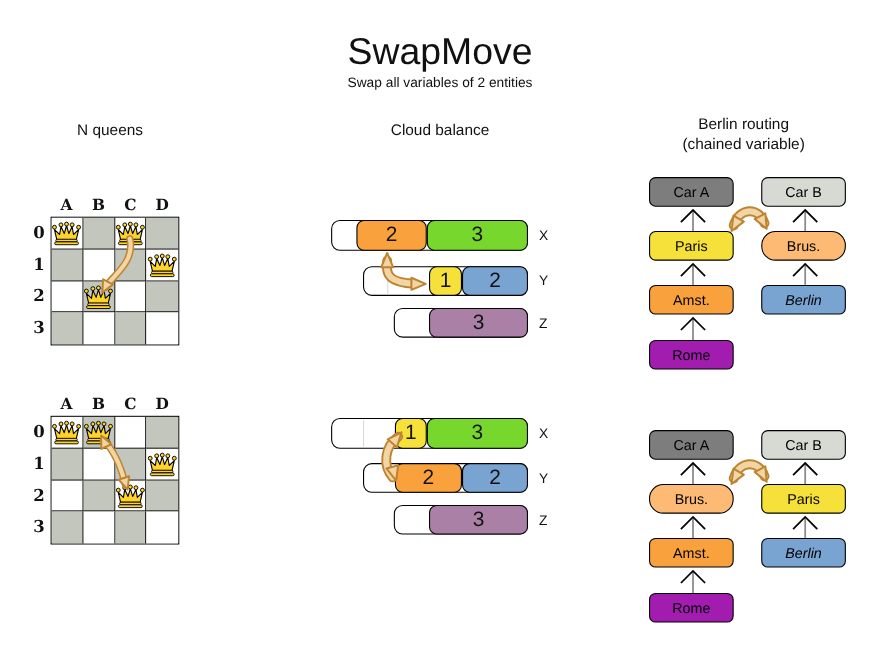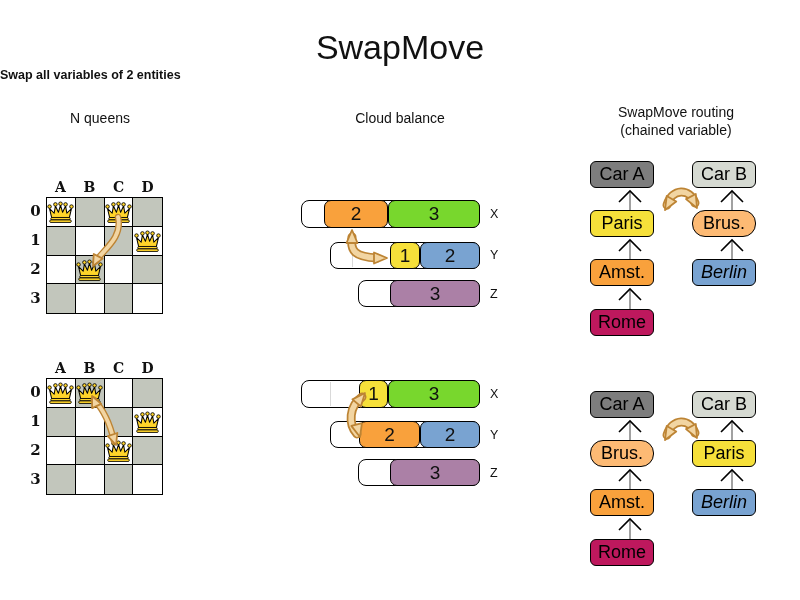--- a/index.html
+++ b/index.html
@@ -1,21 +1,21 @@
 <!DOCTYPE html>
 <html><head>
 <meta charset="utf-8">
 <style>
   html,body{margin:0;padding:0;background:#fff;}
   *{box-sizing:border-box;}
   .stage{position:relative;width:800px;height:600px;background:#fff;
          font-family:"Liberation Sans",sans-serif;overflow:hidden;color:#111;}
   .abs{position:absolute;}
   .title{left:0;right:0;top:28px;text-align:center;font-size:34px;}
-  .subtitle{left:0;right:0;top:68px;text-align:left;font-size:12.5px;font-weight:700;}
+  .subtitle{left:0;right:0;top:68px;text-align:center;font-size:12.5px;font-weight:400;}
   .colhead{position:absolute;text-align:center;font-size:14px;}
   
   .board{position:absolute;width:117px;height:117px;border:1.5px solid #000;
          display:grid;grid-template-columns:repeat(4,1fr);grid-template-rows:repeat(4,1fr);background:#fff;}
   .cell{border-right:1px solid #000;border-bottom:1px solid #000;background:#fff;}
   .cell.g{background:#c2c6bc;}
   .cell:nth-child(4n){border-right:none;}
   .cell:nth-child(n+13){border-bottom:none;}
   .clabel{position:absolute;width:29px;text-align:center;
           font-family:"DejaVu Serif",serif;font-weight:700;font-size:14px;}
@@ -23,25 +23,25 @@
           font-family:"DejaVu Serif",serif;font-weight:700;font-size:15px;}
   .queen{position:absolute;width:27px;height:23px;}
   
   .container{position:absolute;background:#fff;border:1.5px solid #000;border-radius:8px;}
   .proc{position:absolute;border:1.6px solid #000;border-radius:7px;
         display:flex;align-items:center;justify-content:center;font-size:19px;}
   .p-orange{background:#f9a13c;} .p-green{background:#78d72d;}
   .p-yellow{background:#f6e03a;} .p-blue{background:#79a3d1;} .p-purple{background:#ab80a6;}
   .rowlab{position:absolute;font-size:12.5px;}
   
-  .vbox{position:absolute;width:64px;height:27px;border:1.5px solid #000;border-radius:6px;
-        display:flex;align-items:center;justify-content:center;font-size:18px;color:#000;}
+  .vbox{position:absolute;width:77px;height:27px;border:1.5px solid #000;border-radius:6px;
+        display:flex;align-items:center;justify-content:center;font-size:13px;color:#000;}
   .v-dkgray{background:#7d7d7d;} .v-ltgray{background:#d6dad2;text-align:center;}
   .v-yellow{background:#f6e03a;text-align:right;} .v-green{background:#fdba74;border-radius:13px;}
-  .v-orange{background:#f9a13c;} .v-blue{background:#79a3d1;font-style:italic;} .v-purple{background:#be185d;}
+  .v-orange{background:#f9a13c;} .v-blue{background:#79a3d1;font-style:italic;} .v-purple{background:#a21caf;}
   
   .overlay{position:absolute;left:0;top:0;pointer-events:none;}
   .tanOuter{fill:none;stroke:#bd8434;stroke-width:9;stroke-linecap:round;}
   .tanInner{fill:none;stroke:#f2d5a2;stroke-width:5.5;stroke-linecap:round;}
   .tanOuterThin{fill:none;stroke:#bd8434;stroke-width:6.5;stroke-linecap:round;}
   .tanInnerThin{fill:none;stroke:#f2d5a2;stroke-width:3.8;stroke-linecap:round;}
   .tanHead{fill:#f2d5a2;stroke:#bd8434;stroke-width:1.8;stroke-linejoin:round;}
   .chainLine{stroke:#8a8a8a;stroke-width:1.6;}
   .chainHead{fill:none;stroke:#000;stroke-width:1.6;}
   .faint{stroke:#d9d9d9;stroke-width:1;}
@@ -64,21 +64,21 @@
         <rect x="3.2" y="21.8" width="25.6" height="3" rx="1.4" stroke-width="1"></rect>
       </g>
     </defs>
   </svg>
 
   <div class="abs title">SwapMove</div>
   <div class="abs subtitle">Swap all variables of 2 entities</div>
 
   <div class="colhead" style="left:320px;top:110px;width:160px">Cloud balance</div>
   <div class="colhead" style="left:30px;top:110px;width:140px">N queens</div>
-  <div class="colhead" style="left:576px;top:104px;width:200px">SwapMove routing</div>
+  <div class="colhead" style="left:576px;top:104px;width:200px">Berlin routing</div>
   <div class="colhead" style="left:576px;top:122px;width:200px">(chained variable)</div>
 
   <div class="clabel" style="left:46px;top:179px">A</div>
   <div class="clabel" style="left:75px;top:179px">B</div>
   <div class="clabel" style="left:104px;top:179px">C</div>
   <div class="clabel" style="left:133px;top:179px">D</div>
   <div class="rlabel" style="left:27px;top:202px">0</div>
   <div class="rlabel" style="left:27px;top:231px">1</div>
   <div class="rlabel" style="left:27px;top:260px">2</div>
   <div class="rlabel" style="left:27px;top:289px">3</div>

